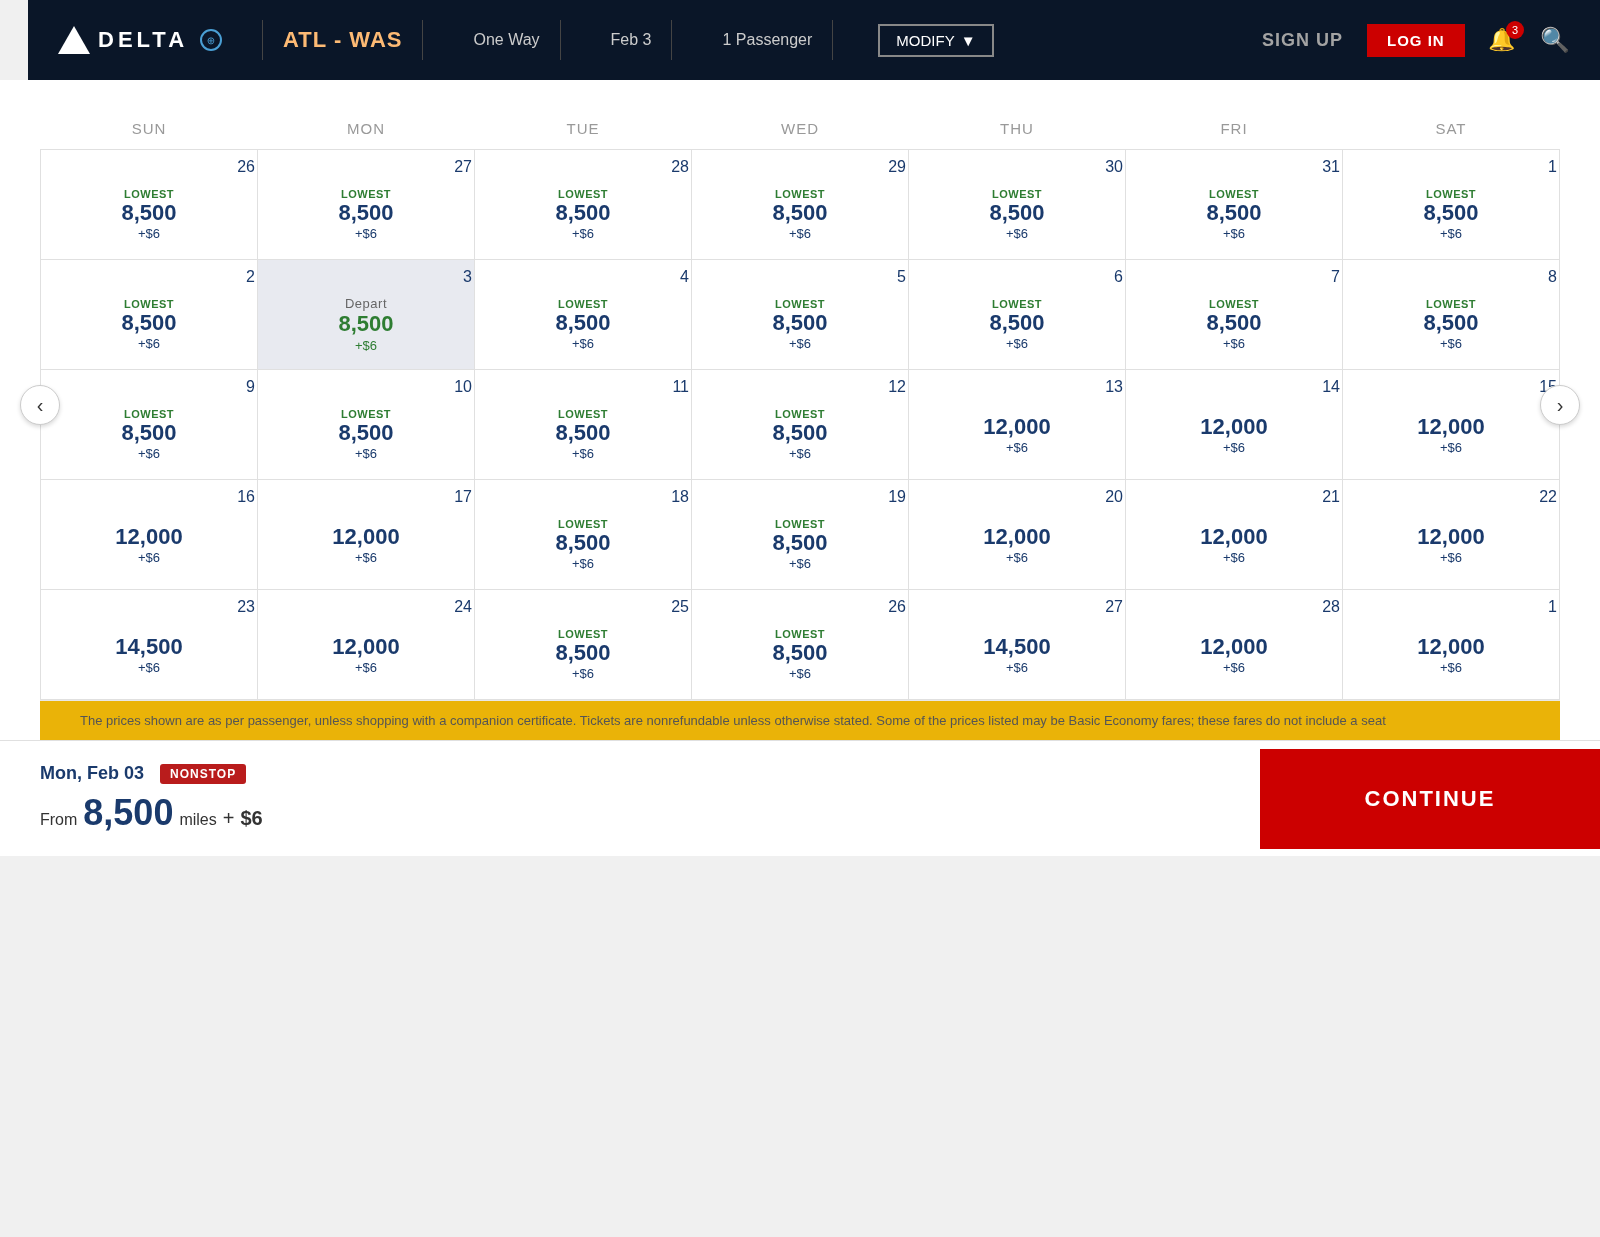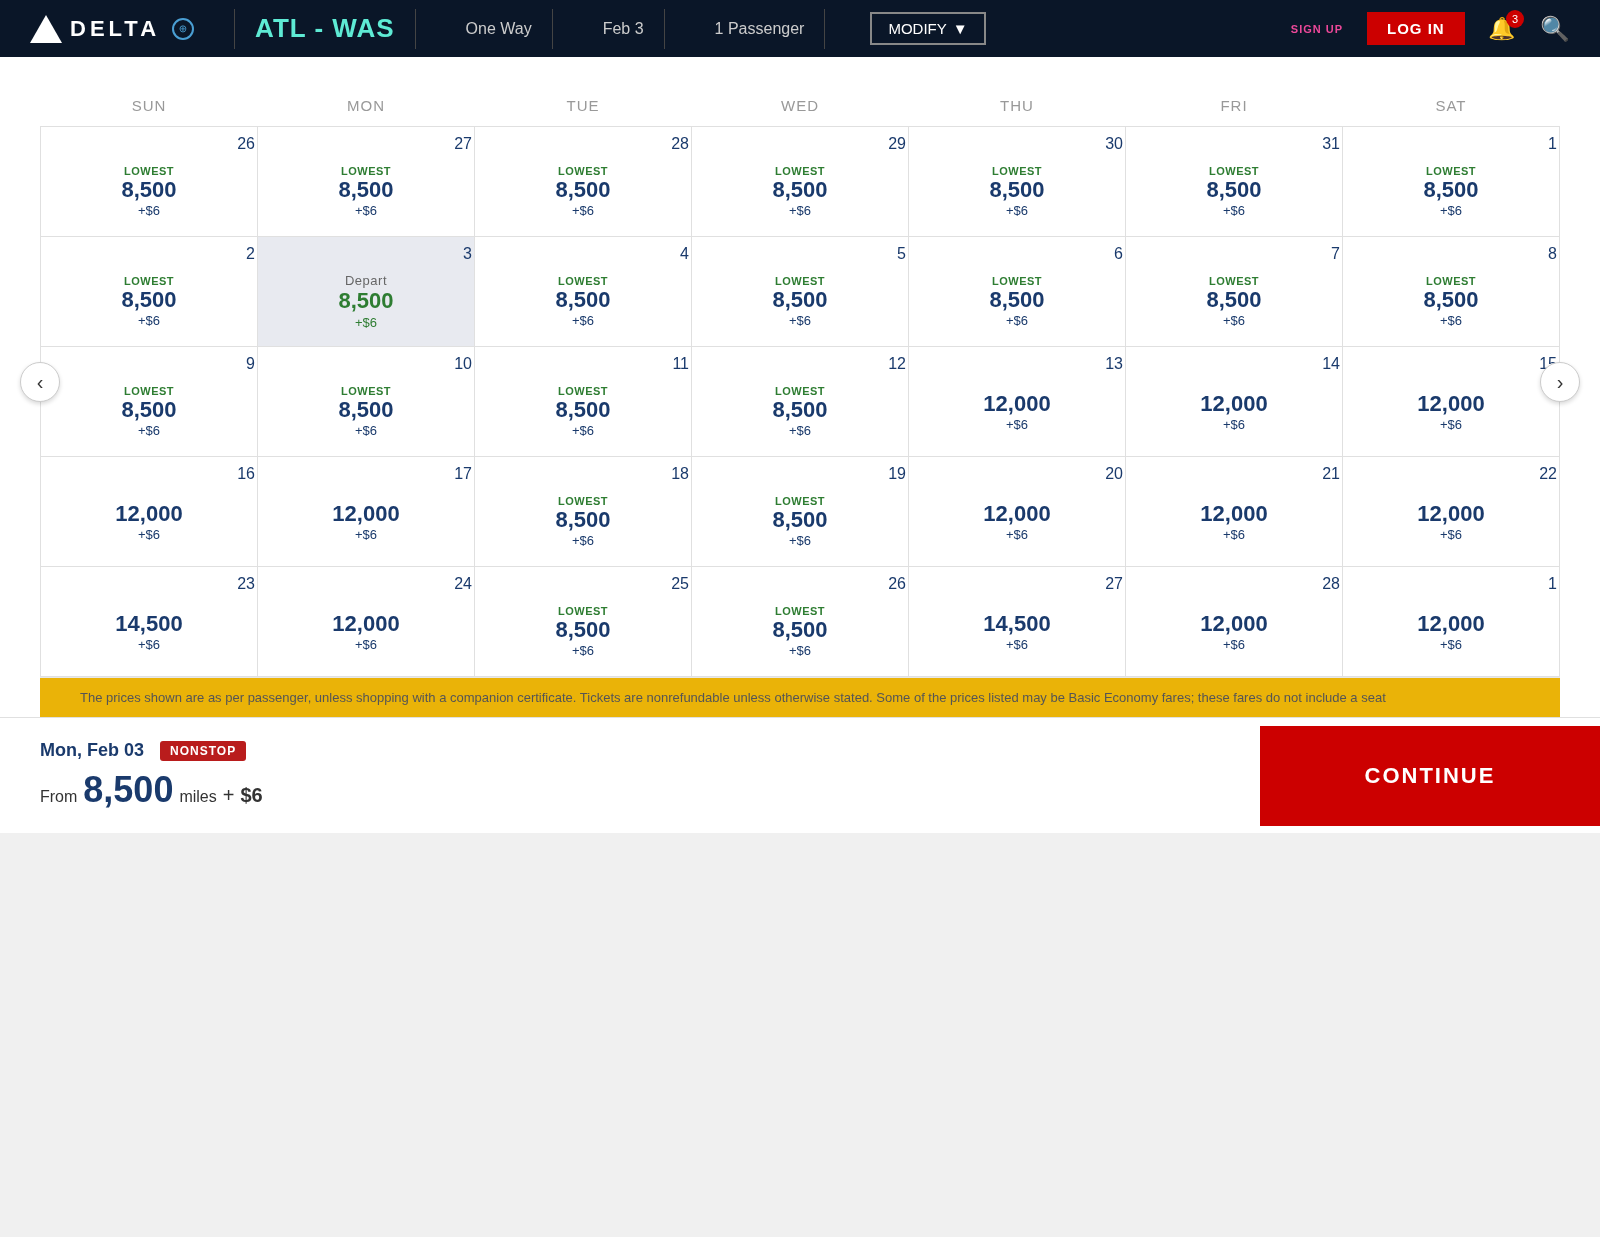--- a/index.html
+++ b/index.html
@@ -4,22 +4,23 @@
   <style>
     * { box-sizing: border-box; margin: 0; padding: 0; }
     body { font-family: Arial, sans-serif; background: #f0f0f0; width: 1600px; min-height: 1237px; }
 
     
     .header {
       background: #0a1628;
       display: flex;
       align-items: center;
       padding: 0 30px;
-      height: 57px;
-      color: white;
+      height: 80px;
+      color: white;
+      margin-left: 28px;
     }
     .header-logo {
       display: flex;
       align-items: center;
       gap: 8px;
       margin-right: 20px;
     }
     .logo-triangle {
       width: 0; height: 0;
       border-left: 16px solid transparent;
@@ -43,23 +44,23 @@
       color: #4a9fd4;
       margin-left: 4px;
     }
     .header-divider {
       width: 1px;
       height: 40px;
       background: #444;
       margin: 0 20px;
     }
     .header-route {
-      font-size: 26px;
-      font-weight: bold;
-      color: #5eead4;
+      font-size: 22px;
+      font-weight: bold;
+      color: #fdba74;
       letter-spacing: 1px;
     }
     .header-trip-type, .header-date, .header-passenger {
       font-size: 16px;
       color: #ccc;
       margin-left: 30px;
     }
     .header-modify {
       margin-left: 25px;
       border: 2px solid #888;
@@ -72,22 +73,22 @@
       align-items: center;
       gap: 6px;
     }
     .header-right {
       margin-left: auto;
       display: flex;
       align-items: center;
       gap: 24px;
     }
     .header-signup {
-      color: #ec4899;
-      font-size: 11px;
+      color: #a3a3a3;
+      font-size: 18px;
       font-weight: bold;
       cursor: pointer;
       letter-spacing: 1px;
       text-align: right;
     }
     .header-login {
       background: #cc0000;
       color: white;
       font-size: 15px;
       font-weight: bold;

